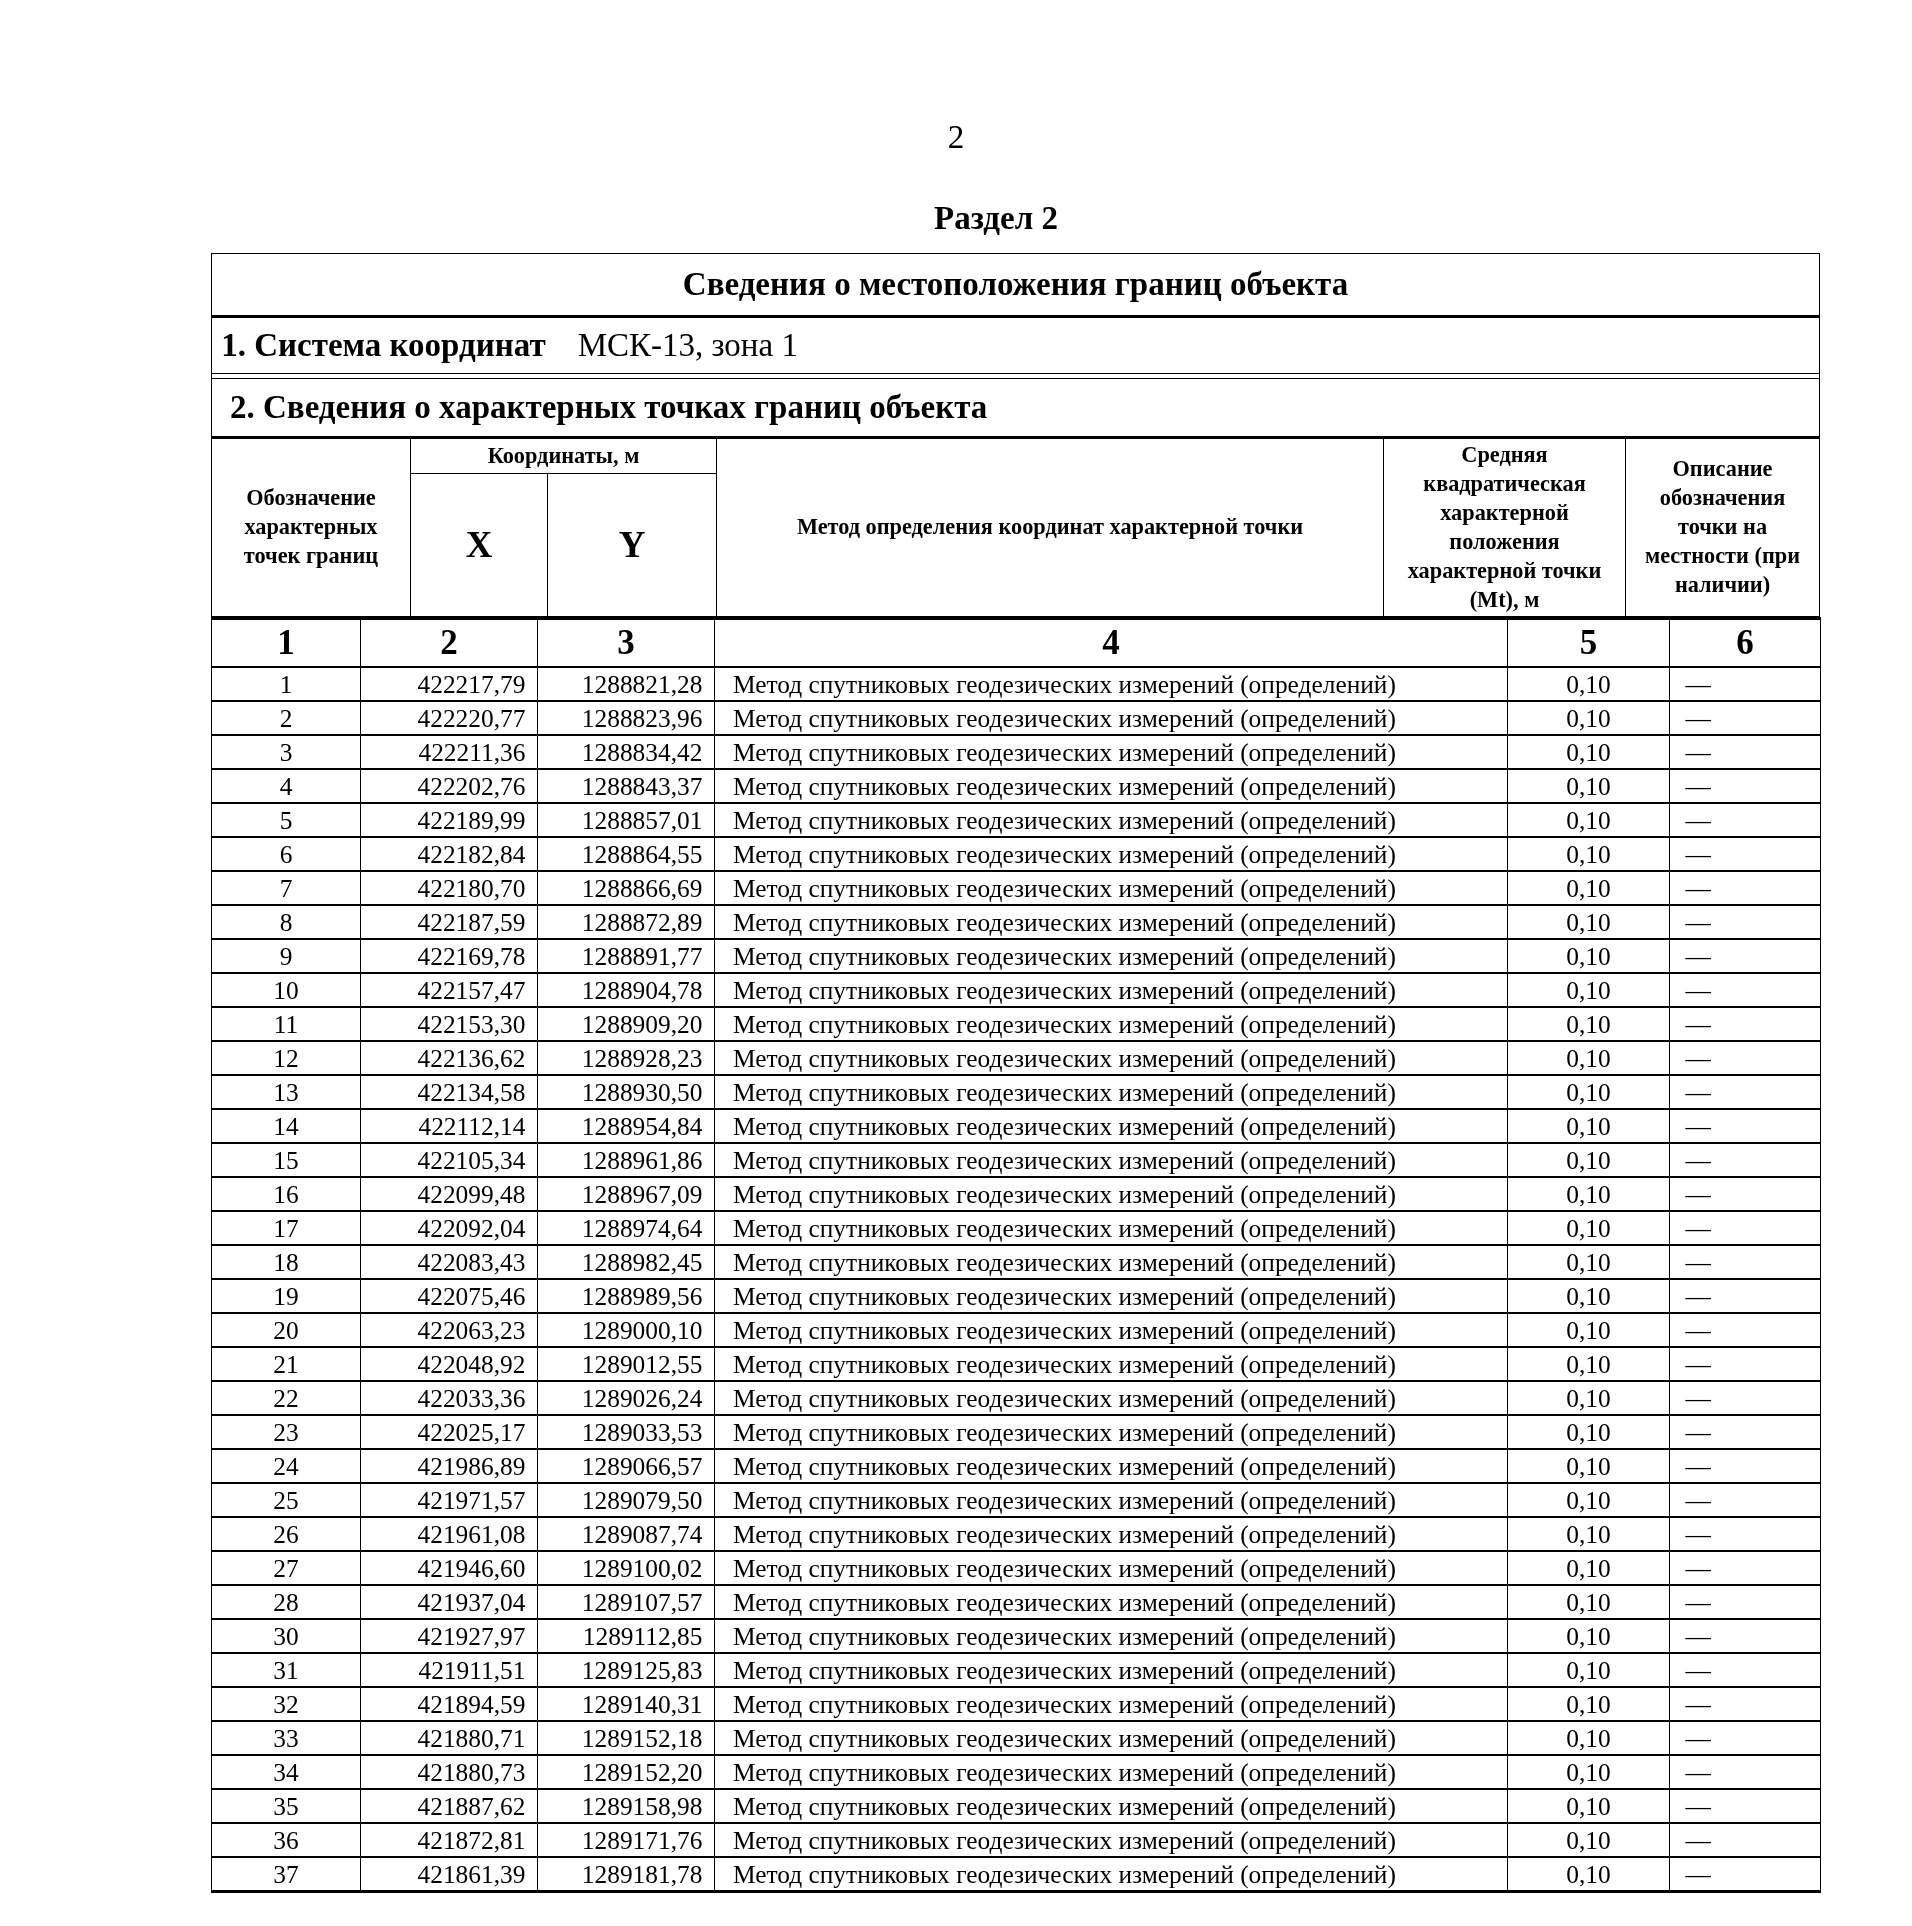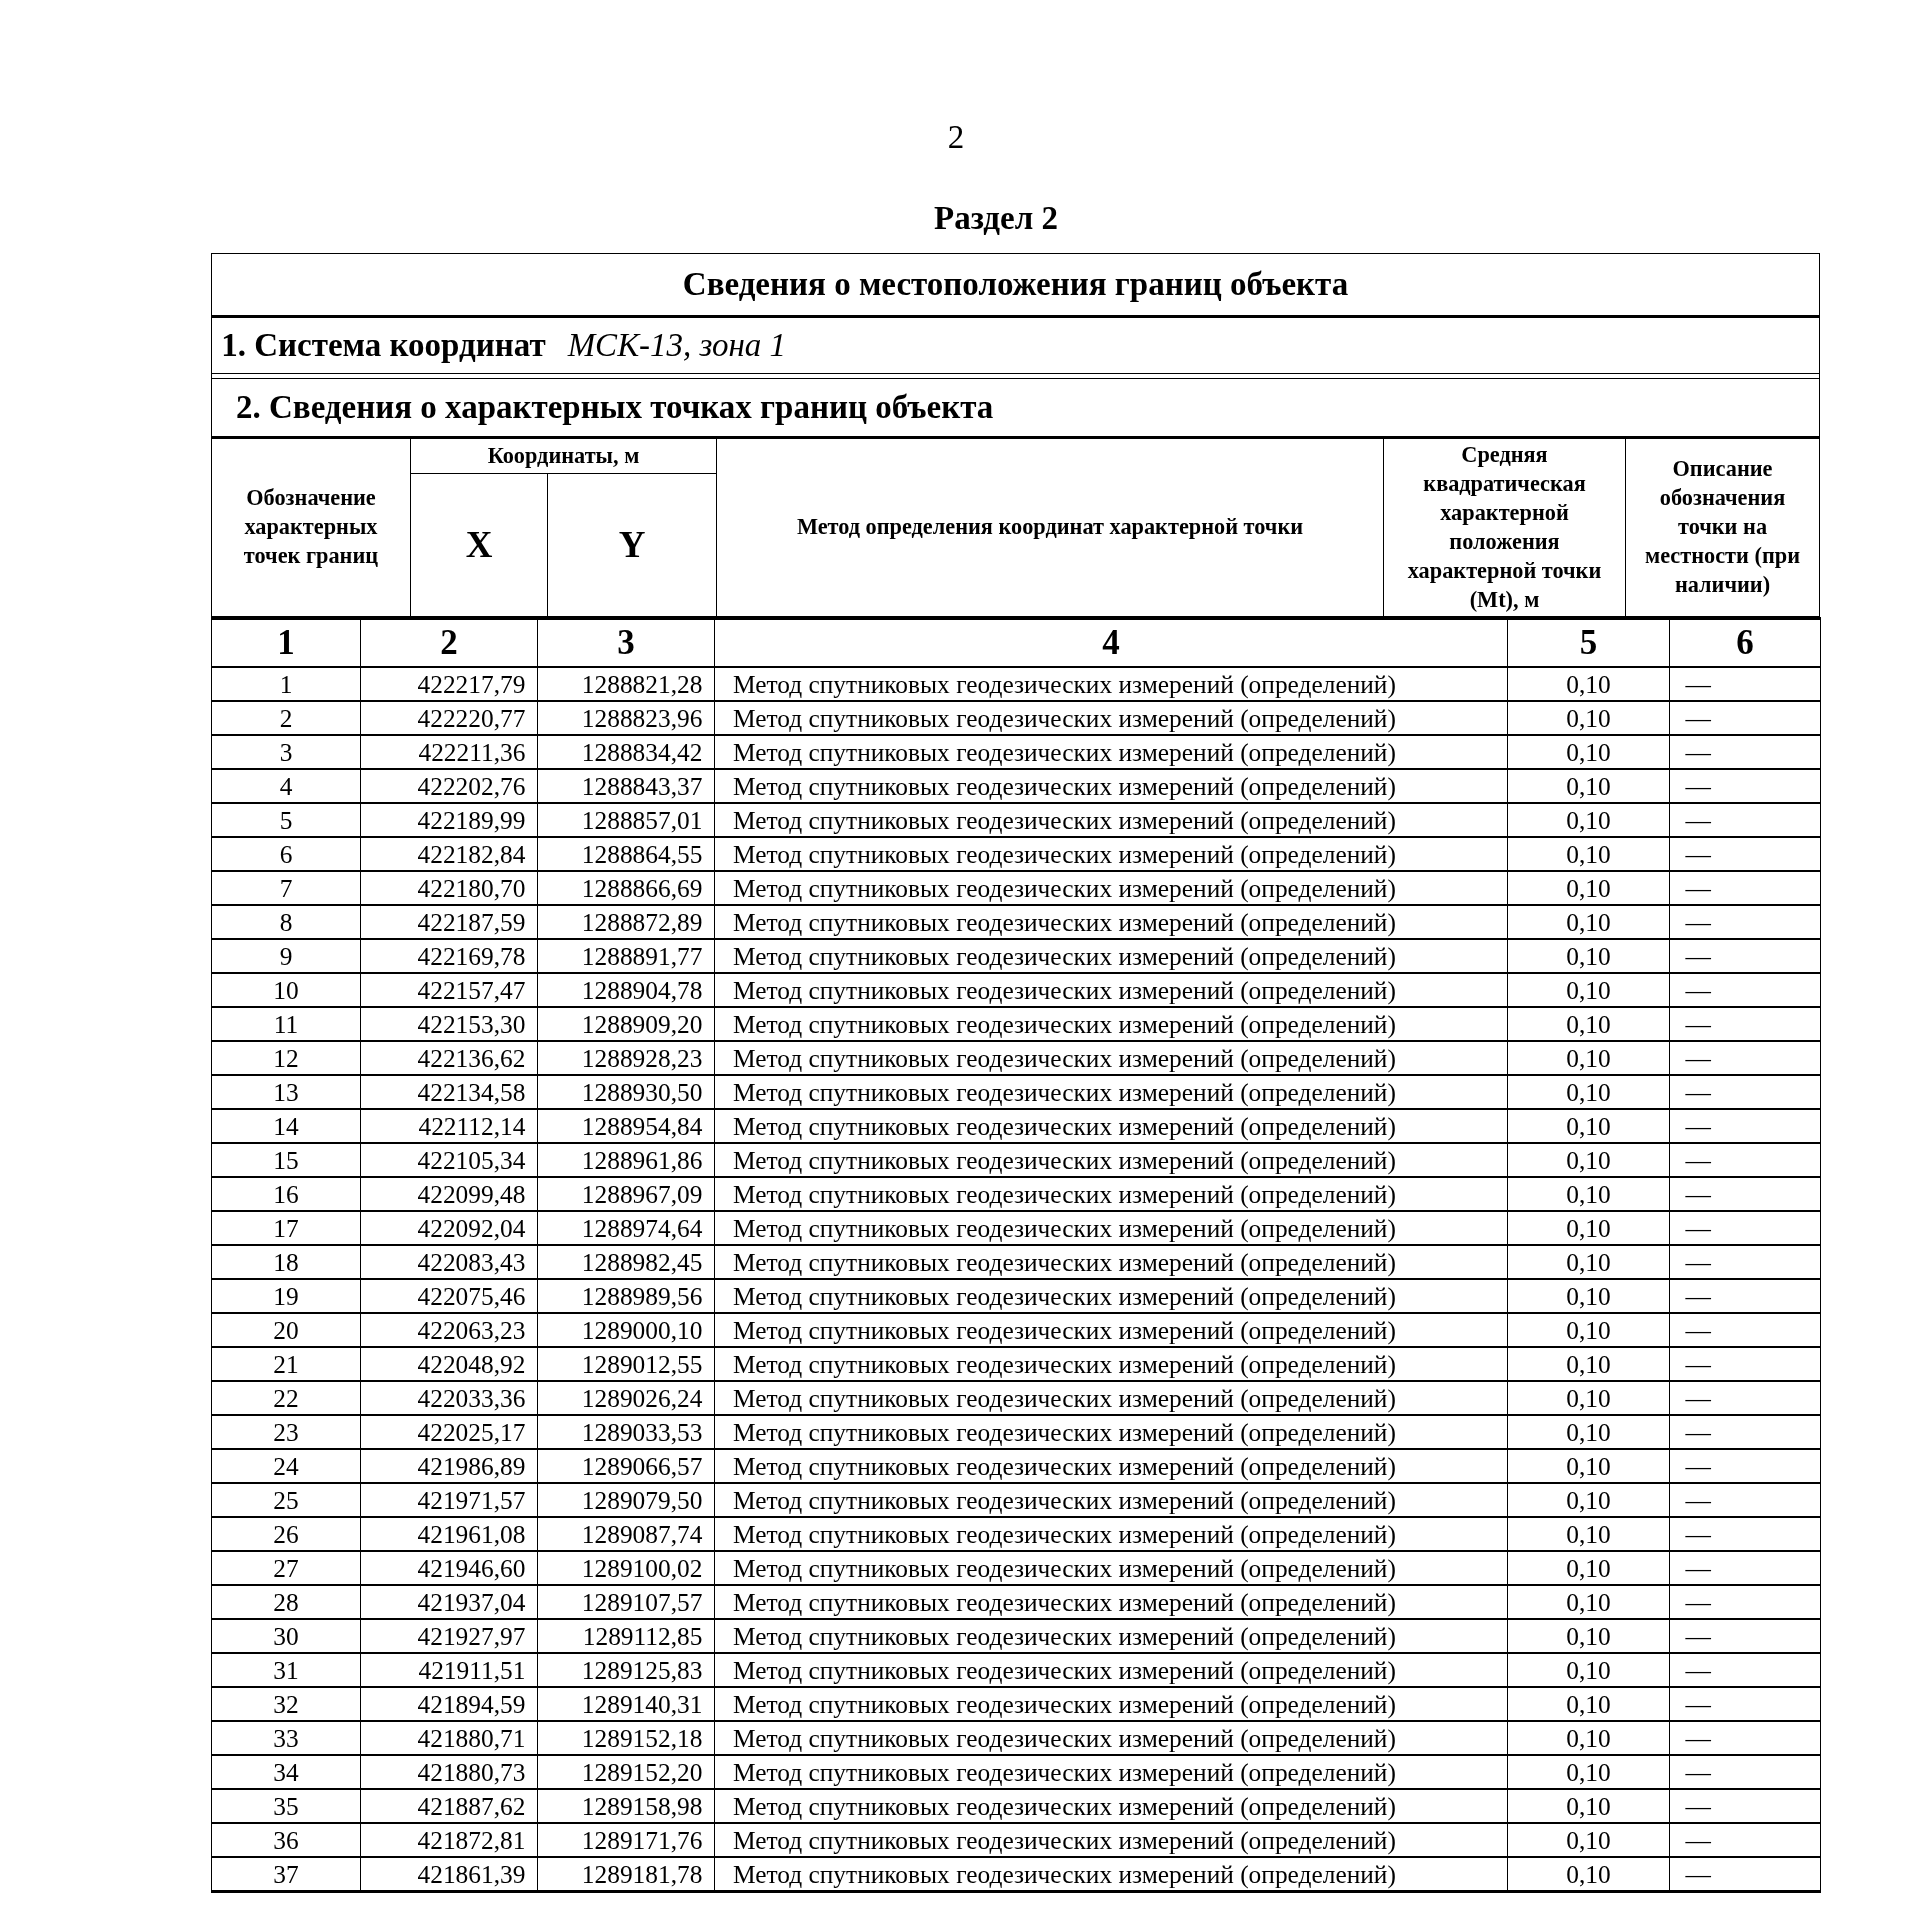--- a/index.html
+++ b/index.html
@@ -23,24 +23,24 @@
   }
   .block.main-title {
     height: 62px; display: flex; align-items: center; justify-content: center;
     font-size: 33px; font-weight: bold;
   }
   .block.coord-system {
     height: 58px; display: flex; align-items: center; padding-left: 9.2px;
     font-size: 33px; border-top-width: 3.1px; gap: 20px;
   }
   .coord-system .b { font-weight: bold; }
-  .coord-system .i { font-style: italic; margin-left: 2px; }
+  .coord-system .i { margin-left: 12px; }
   .gap { height: 5.4px; border-left: 1.9px solid #000; border-right: 1.9px solid #000; border-top: 1.9px solid #000; box-sizing: border-box; }
   .block.points-title {
-    height: 58px; display: flex; align-items: center; padding-left: 24px;
+    height: 58px; display: flex; align-items: center; padding-left: 18px;
     font-size: 33px; font-weight: bold;
   }
   table { border-collapse: collapse; width: 100%; table-layout: fixed; }
   .hdr td {
     border: 1.5px solid #000; text-align: center; vertical-align: middle;
     font-weight: bold; font-size: 22.3px; line-height: 1.3; padding: 1.5px 2.3px;
   }
   .hdr td.big { font-size: 37px; }
   .hdr-table { border-top: 3.1px solid #000; }
   .numbering td {

